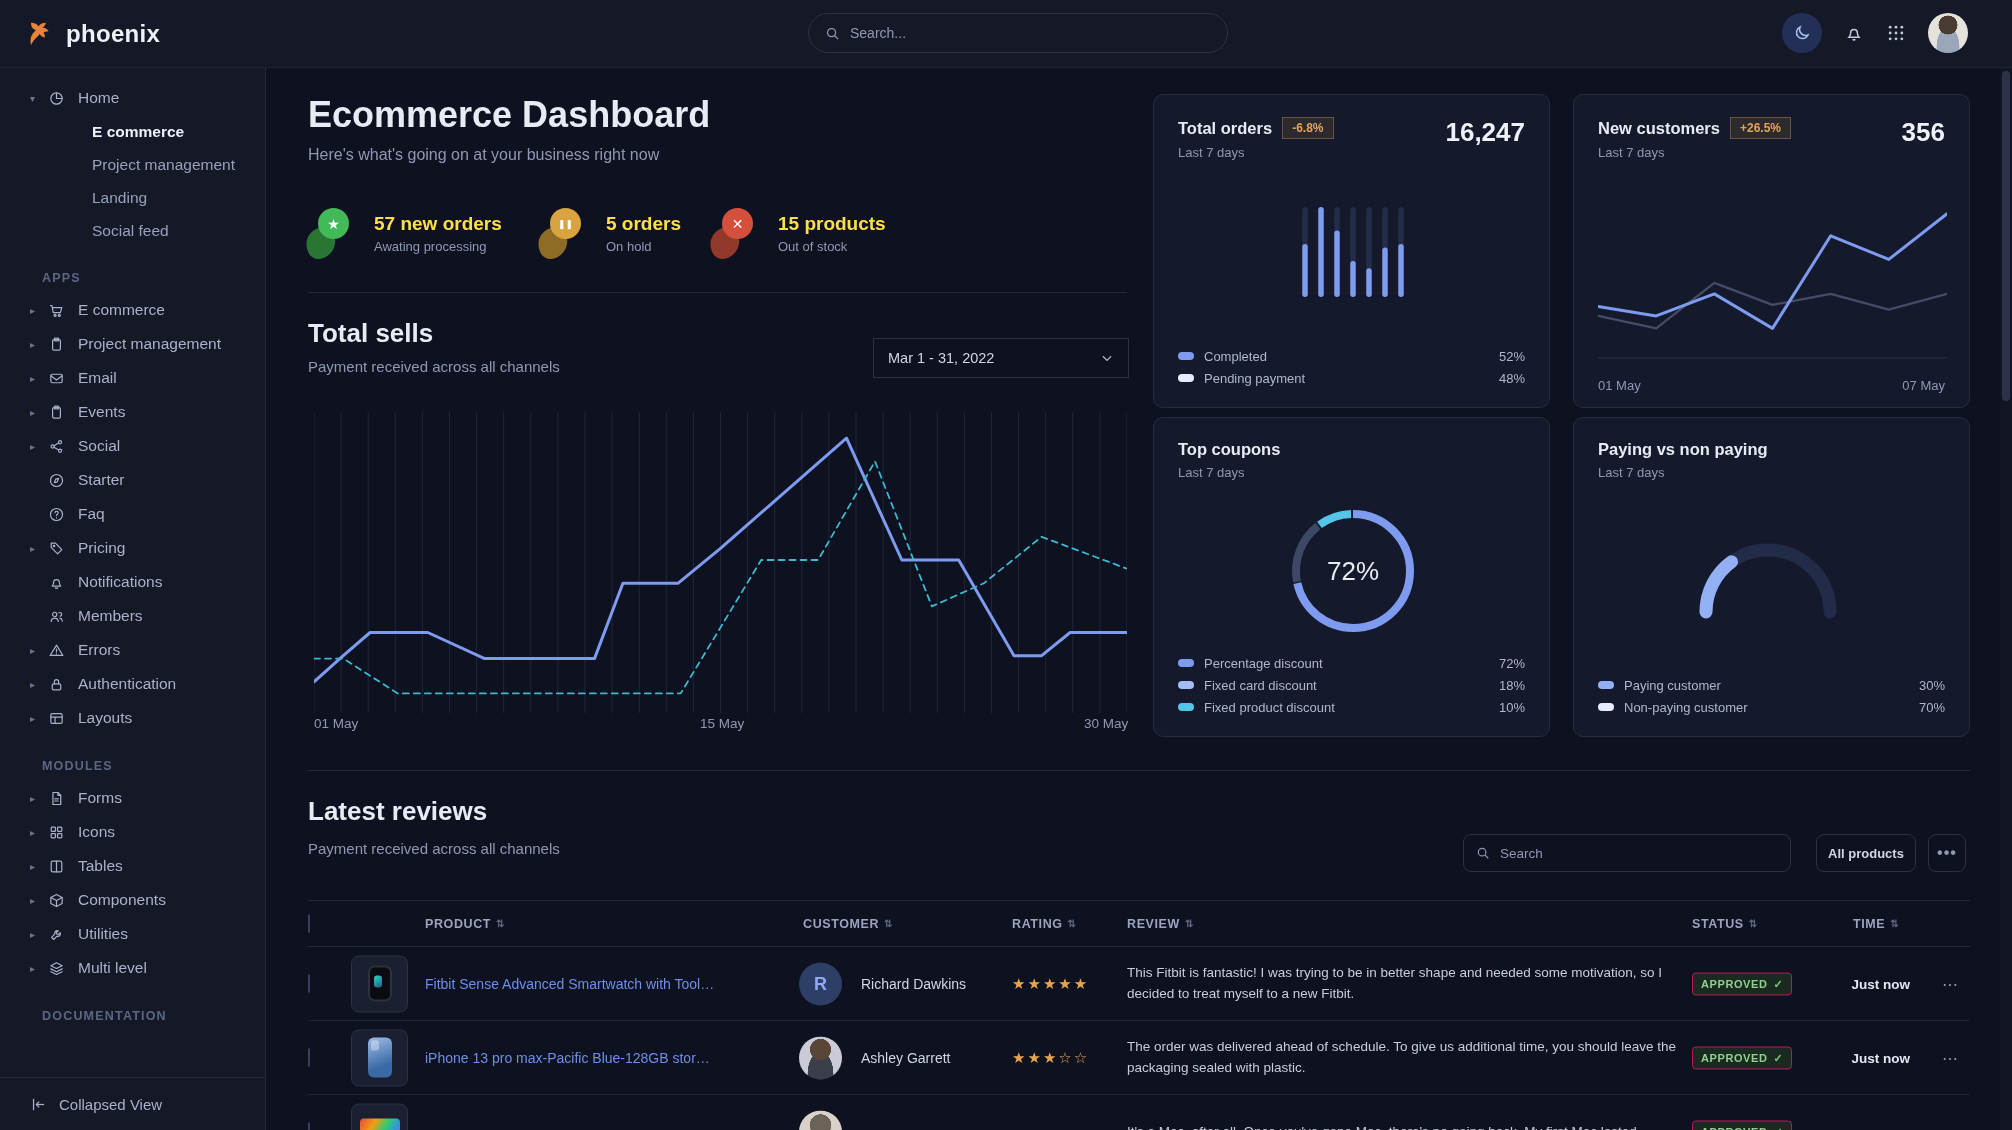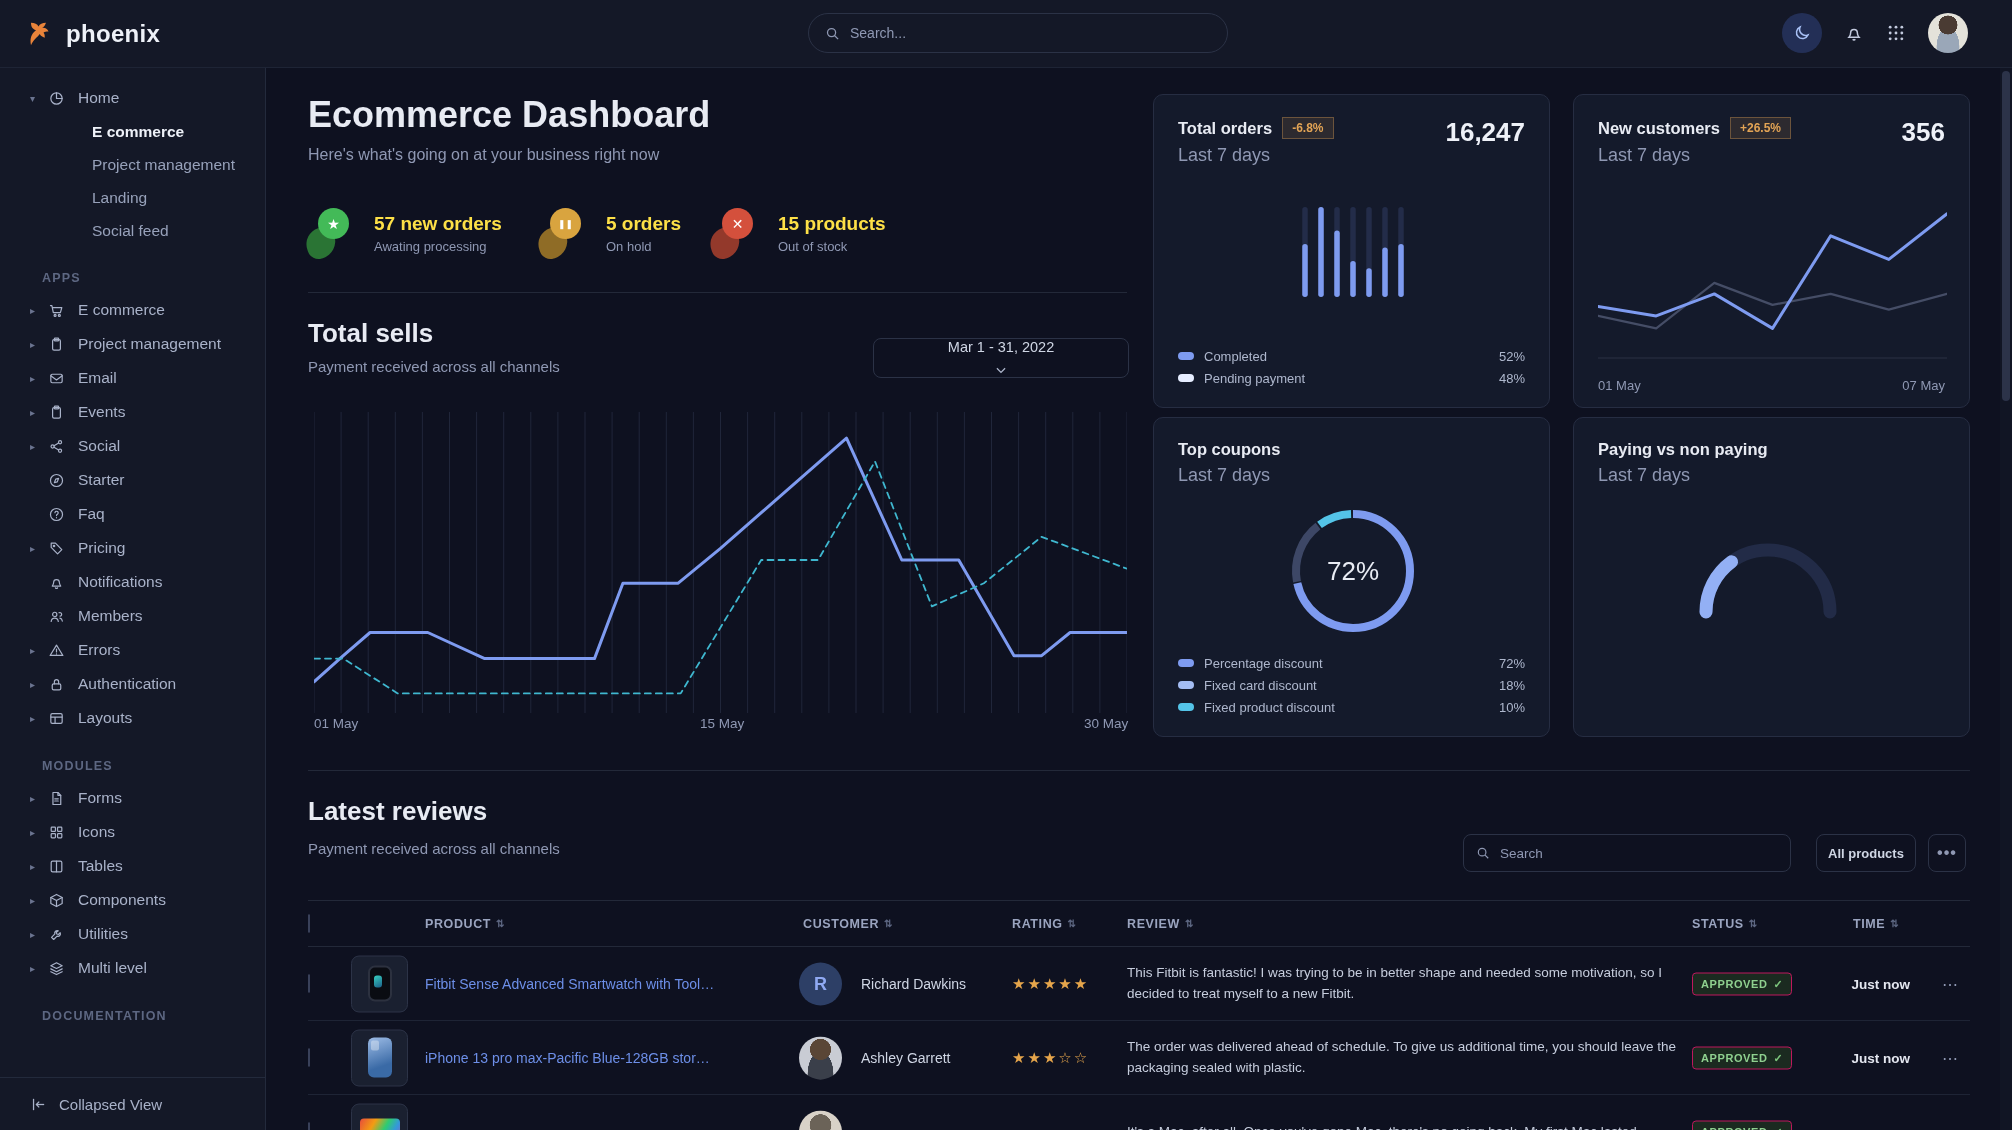--- a/index.html
+++ b/index.html
@@ -33,30 +33,30 @@
   .stat{position:absolute;top:202px;display:flex;align-items:center;gap:16px;height:62px;}
   .blobwrap{position:relative;width:50px;height:54px;}
   .blob{position:absolute;left:-2px;top:22px;width:30px;height:30px;border-radius:58% 42% 62% 38%;transform:rotate(-18deg);}
   .stat-circle{position:absolute;left:10px;top:2px;width:31px;height:31px;border-radius:50%;display:flex;align-items:center;justify-content:center;color:#fff;font-size:14px;}
   .stat-title{font-size:19px;font-weight:bold;color:#fde047;}
   .stat-sub{font-size:13px;color:#8f98b3;margin-top:4px;}
   .divider{position:absolute;height:1px;background:#232939;}
   
   .sec-title{position:absolute;font-size:26px;font-weight:bold;color:#e8ebf3;}
   .sec-sub{position:absolute;font-size:15px;color:#8f98b3;}
-  .date-select{position:absolute;left:873px;top:338px;width:256px;height:40px;border:1px solid #2b3246;border-radius:8px;display:flex;align-items:center;justify-content:space-between;padding:0 14px;box-sizing:border-box;font-size:14.5px;color:#cfd6e4;cursor:pointer;background:transparent;flex-direction:column;}
+  .date-select{position:absolute;left:873px;top:338px;width:256px;height:40px;border:1px solid #2b3246;border-radius:0;display:flex;align-items:center;justify-content:space-between;padding:0 14px;box-sizing:border-box;font-size:14.5px;color:#cfd6e4;cursor:pointer;background:transparent;}
   .x-label{position:absolute;top:716px;font-size:13.5px;color:#8f98b3;}
   
   .card{position:absolute;width:397px;background:#141a2b;border:1px solid #262d42;border-radius:10px;box-sizing:border-box;padding:22px 24px;}
   .card-head{display:flex;align-items:flex-start;justify-content:space-between;}
   .card-title-row{display:flex;align-items:center;gap:10px;}
   .card-title{font-size:16.5px;font-weight:bold;color:#e8ebf3;}
   .badge-warn{font-size:12px;color:#e3a455;background:rgba(227,164,85,.12);border:1px solid rgba(227,164,85,.35);border-radius:0;padding:3px 9px;font-weight:bold;}
   .card-value{font-size:26px;font-weight:bold;color:#eef1f8;}
-  .card-period{font-size:18px;color:#8f98b3;margin-top:6px;}
+  .card-period{font-size:13px;color:#8f98b3;margin-top:6px;}
   .legend{position:absolute;left:24px;right:24px;bottom:18px;}
   .legend-row{display:flex;align-items:center;gap:10px;height:22px;font-size:13px;color:#aeb7cd;}
   .legend-row .sw{width:16px;height:8px;border-radius:4px;flex:0 0 auto;}
   .legend-row .pct{margin-left:auto;color:#aeb7cd;text-align:right;}
   .axis-labels{position:absolute;left:24px;right:24px;bottom:14px;display:flex;justify-content:space-between;font-size:13px;color:#8f98b3;}
   .donut-center{position:absolute;left:0;top:0;width:100%;height:100%;display:flex;align-items:center;justify-content:center;font-size:26px;color:#e8ebf3;}
   
   .rev-search{position:absolute;left:1463px;top:834px;width:328px;height:38px;border:1px solid #2b3246;border-radius:8px;display:flex;align-items:center;gap:10px;padding:0 12px;box-sizing:border-box;color:#8f98b3;font-size:13.5px;}
   .btn{border:1px solid #2b3246;border-radius:8px;background:transparent;color:#cfd6e4;font-size:13px;font-weight:bold;display:flex;align-items:center;justify-content:center;cursor:pointer;box-sizing:border-box;}
   
@@ -557,20 +557,32 @@
       </div>
   </div>
 
   <div class="card" style="left:1573px;top:417px;height:320px;">
     <div class="card-title">Paying vs non paying</div>
     <div class="card-period">Last 7 days</div>
     <svg id="pay-gauge" class="abs" style="left:114px;top:100px;" width="160" height="104">
         <path d="M 18 94 A 62 62 0 0 1 142 94" fill="none" stroke="#222b47" stroke-width="13" stroke-linecap="round"></path>
         <path d="M 18 94 A 62 62 0 0 1 43.6 43.8" fill="none" stroke="#93b0f5" stroke-width="13" stroke-linecap="round"></path>
       </svg>
+    <div class="legend">
+    <div class="legend-row">
+      <span class="sw" style="background:#93b0f5;"></span>
+      <span>Paying customer</span>
+      <span class="pct">30%</span>
+    </div>
+    <div class="legend-row">
+      <span class="sw" style="background:#e6edff;"></span>
+      <span>Non-paying customer</span>
+      <span class="pct">70%</span>
+    </div>
+      </div>
   </div>
 
   <div class="divider" style="left:308px;top:770px;width:1662px;"></div>
   <div class="sec-title" style="left:308px;top:796px;">Latest reviews</div>
   <div class="sec-sub" style="left:308px;top:840px;">Payment received across all channels</div>
   <div class="rev-search">
     <span>
       <svg width="14" height="14" viewBox="0 0 24 24" fill="none" stroke="#8f98b3" stroke-width="2">
           <circle cx="10.5" cy="10.5" r="6.5"></circle>
           <path d="M15.5 15.5 L21 21"></path>

